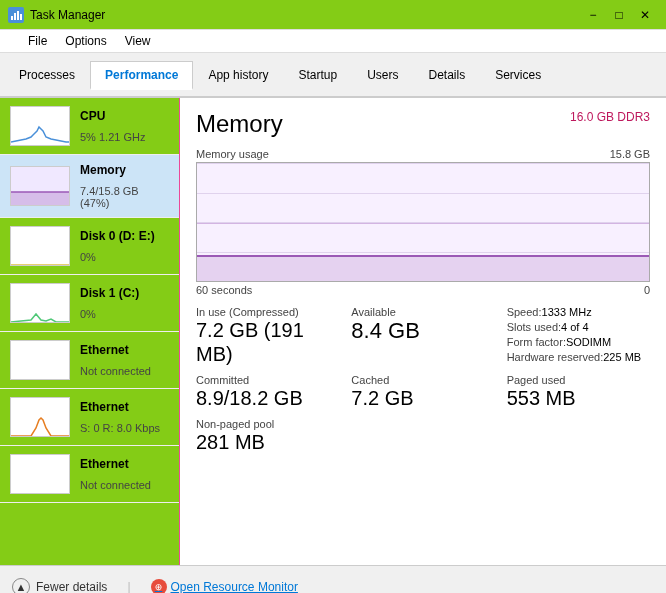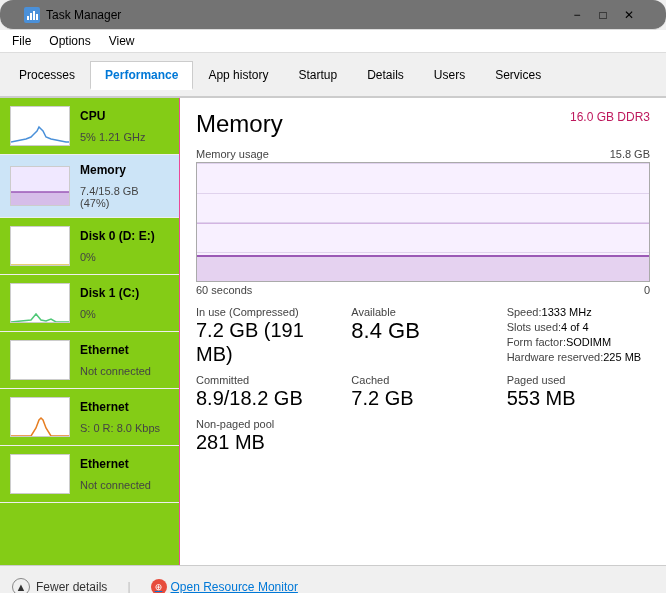--- a/index.html
+++ b/index.html
@@ -1,33 +1,32 @@
 <!DOCTYPE html>
 <html><head>
   <meta charset="utf-8">
   <style>
     * { box-sizing: border-box; margin: 0; padding: 0; }
     body { font-family: 'Segoe UI', sans-serif; font-size: 12px; background: #f0f0f0; }
 
     .title-bar {
-      background: #737373;
+      background: #84cc16;
       display: flex;
       align-items: center;
       justify-content: space-between;
-      padding: 6px 24px;
+      padding: 6px 8px;
       border-bottom: 1px solid #ddd;
       height: 30px;
-      border-radius: 13px;
     }
     .title-bar-left { display: flex; align-items: center; gap: 6px; font-size: 12px; }
     .title-bar-icon { width: 16px; height: 16px; background: #4a90d9; border-radius: 2px; display: flex; align-items: center; justify-content: center; }
     .title-bar-controls { display: flex; gap: 0; }
     .title-bar-btn { width: 26px; height: 20px; border: none; background: transparent; cursor: pointer; font-size: 12px; display: flex; align-items: center; justify-content: center; }
 
-    .menu-bar { display: flex; gap: 2px; padding: 2px 4px; background: #fff; border-bottom: 1px solid #ddd; }
+    .menu-bar { display: flex; gap: 2px; padding: 2px 20px; background: #fff; border-bottom: 1px solid #ddd; }
     .menu-item { padding: 2px 8px; cursor: pointer; font-size: 12px; }
 
     .tab-bar { display: flex; background: #f0f0f0; border-bottom: 2px solid #ccc; padding: 8px 4px; }
     .tab { padding: 6px 14px; cursor: pointer; font-size: 12px; border: 1px solid transparent; border-bottom: none; margin-bottom: -2px; }
     .tab.active { background: #fff; border-color: #ccc; border-bottom: 2px solid #fff; font-weight: 600; color: #0078d7; }
 
     .main-content { display: flex; height: calc(593px - 30px - 22px - 32px - 42px); background: #fff; }
 
     .sidebar { width: 180px; border-right: 1px solid #ec4899; overflow-y: auto; background: #84cc16; }
     .sidebar-item { display: flex; align-items: center; gap: 10px; padding: 8px 10px; cursor: pointer; border-bottom: 1px solid #eee; }
@@ -115,22 +114,22 @@
   <span class="menu-item">File</span>
   <span class="menu-item">Options</span>
   <span class="menu-item">View</span>
 </div>
 
 <div class="tab-bar">
   <div class="tab">Processes</div>
   <div class="tab active">Performance</div>
   <div class="tab">App history</div>
   <div class="tab">Startup</div>
+  <div class="tab">Users</div>
   <div class="tab">Details</div>
-  <div class="tab">Users</div>
   <div class="tab">Services</div>
 </div>
 
 <div class="main-content">
 
   <div class="sidebar">
 
     <div class="sidebar-item">
       <div class="sidebar-thumb">
         <svg width="60" height="40" viewBox="0 0 60 40">

